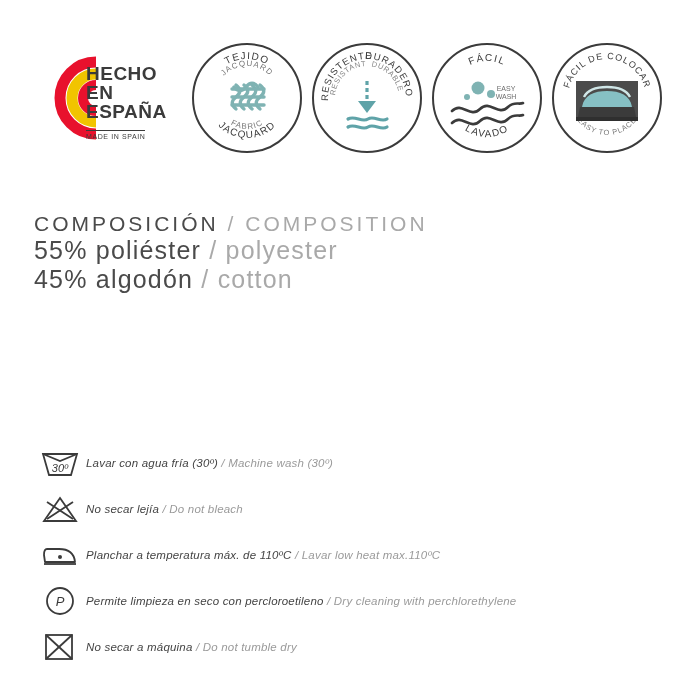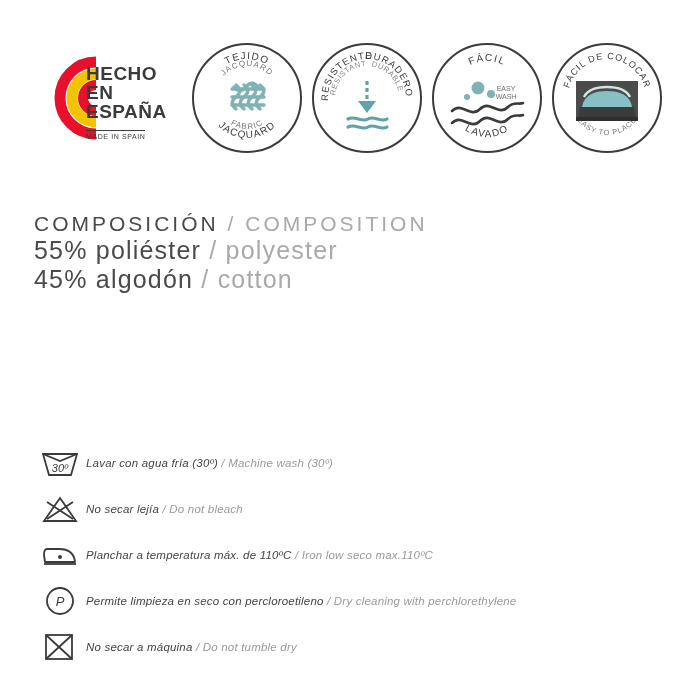--- a/index.html
+++ b/index.html
@@ -333,21 +333,21 @@
       <div class="care-icon">
         <svg width="40" height="30" viewBox="0 0 40 30">
           <path d="M5 22 L35 22 C34 12 28 9 19 9 L7 9 C5 9 4 12 4 15 Z" fill="none" stroke="#3b3b3b" stroke-width="1.8" stroke-linejoin="round"></path>
           <path d="M4 24 L36 24" stroke="#3b3b3b" stroke-width="1.8"></path>
           <circle cx="20" cy="17" r="2" fill="#3b3b3b"></circle>
         </svg>
       </div>
       <div class="care-text">
         <span>Planchar a temperatura máx. de 110ºC</span>
         <span class="light">/</span>
-        <span class="light">Iron low seco max.110ºC</span>
+        <span class="light">Lavar low heat max.110ºC</span>
       </div>
     </div>
 
     <div class="care-row">
       <div class="care-icon">
         <svg width="40" height="32" viewBox="0 0 40 32">
           <circle cx="20" cy="16" r="13" fill="none" stroke="#3b3b3b" stroke-width="1.8"></circle>
           <text x="20" y="21" font-size="13" font-family="Liberation Sans, sans-serif" fill="#3b3b3b" text-anchor="middle">P</text>
         </svg>
       </div>

